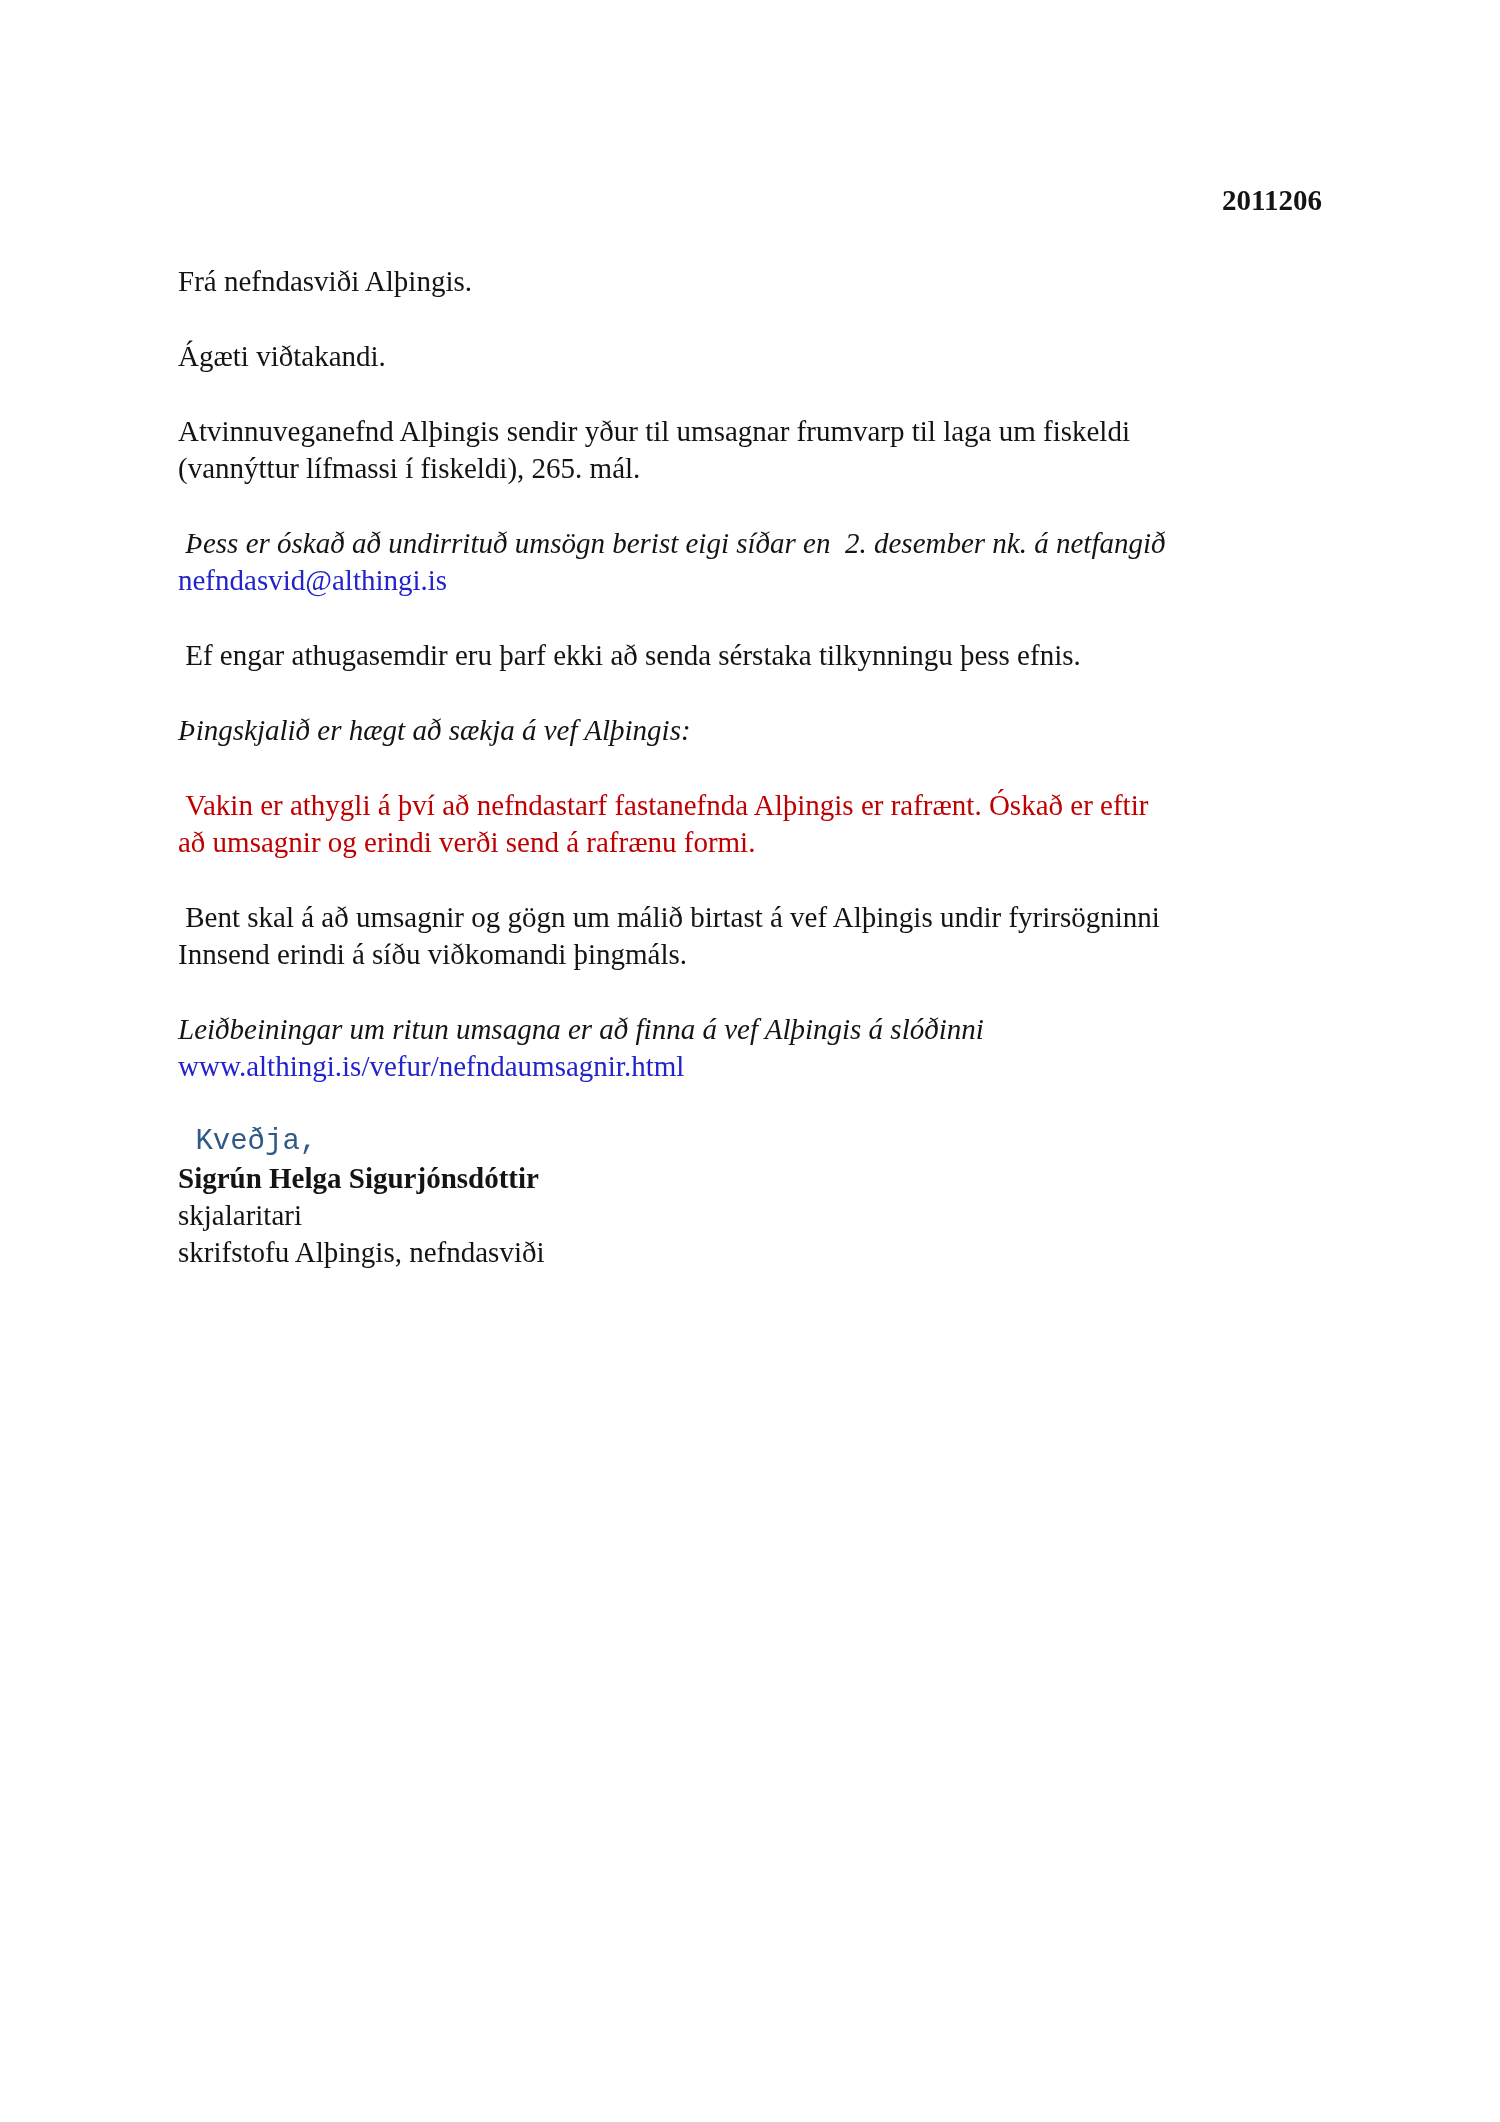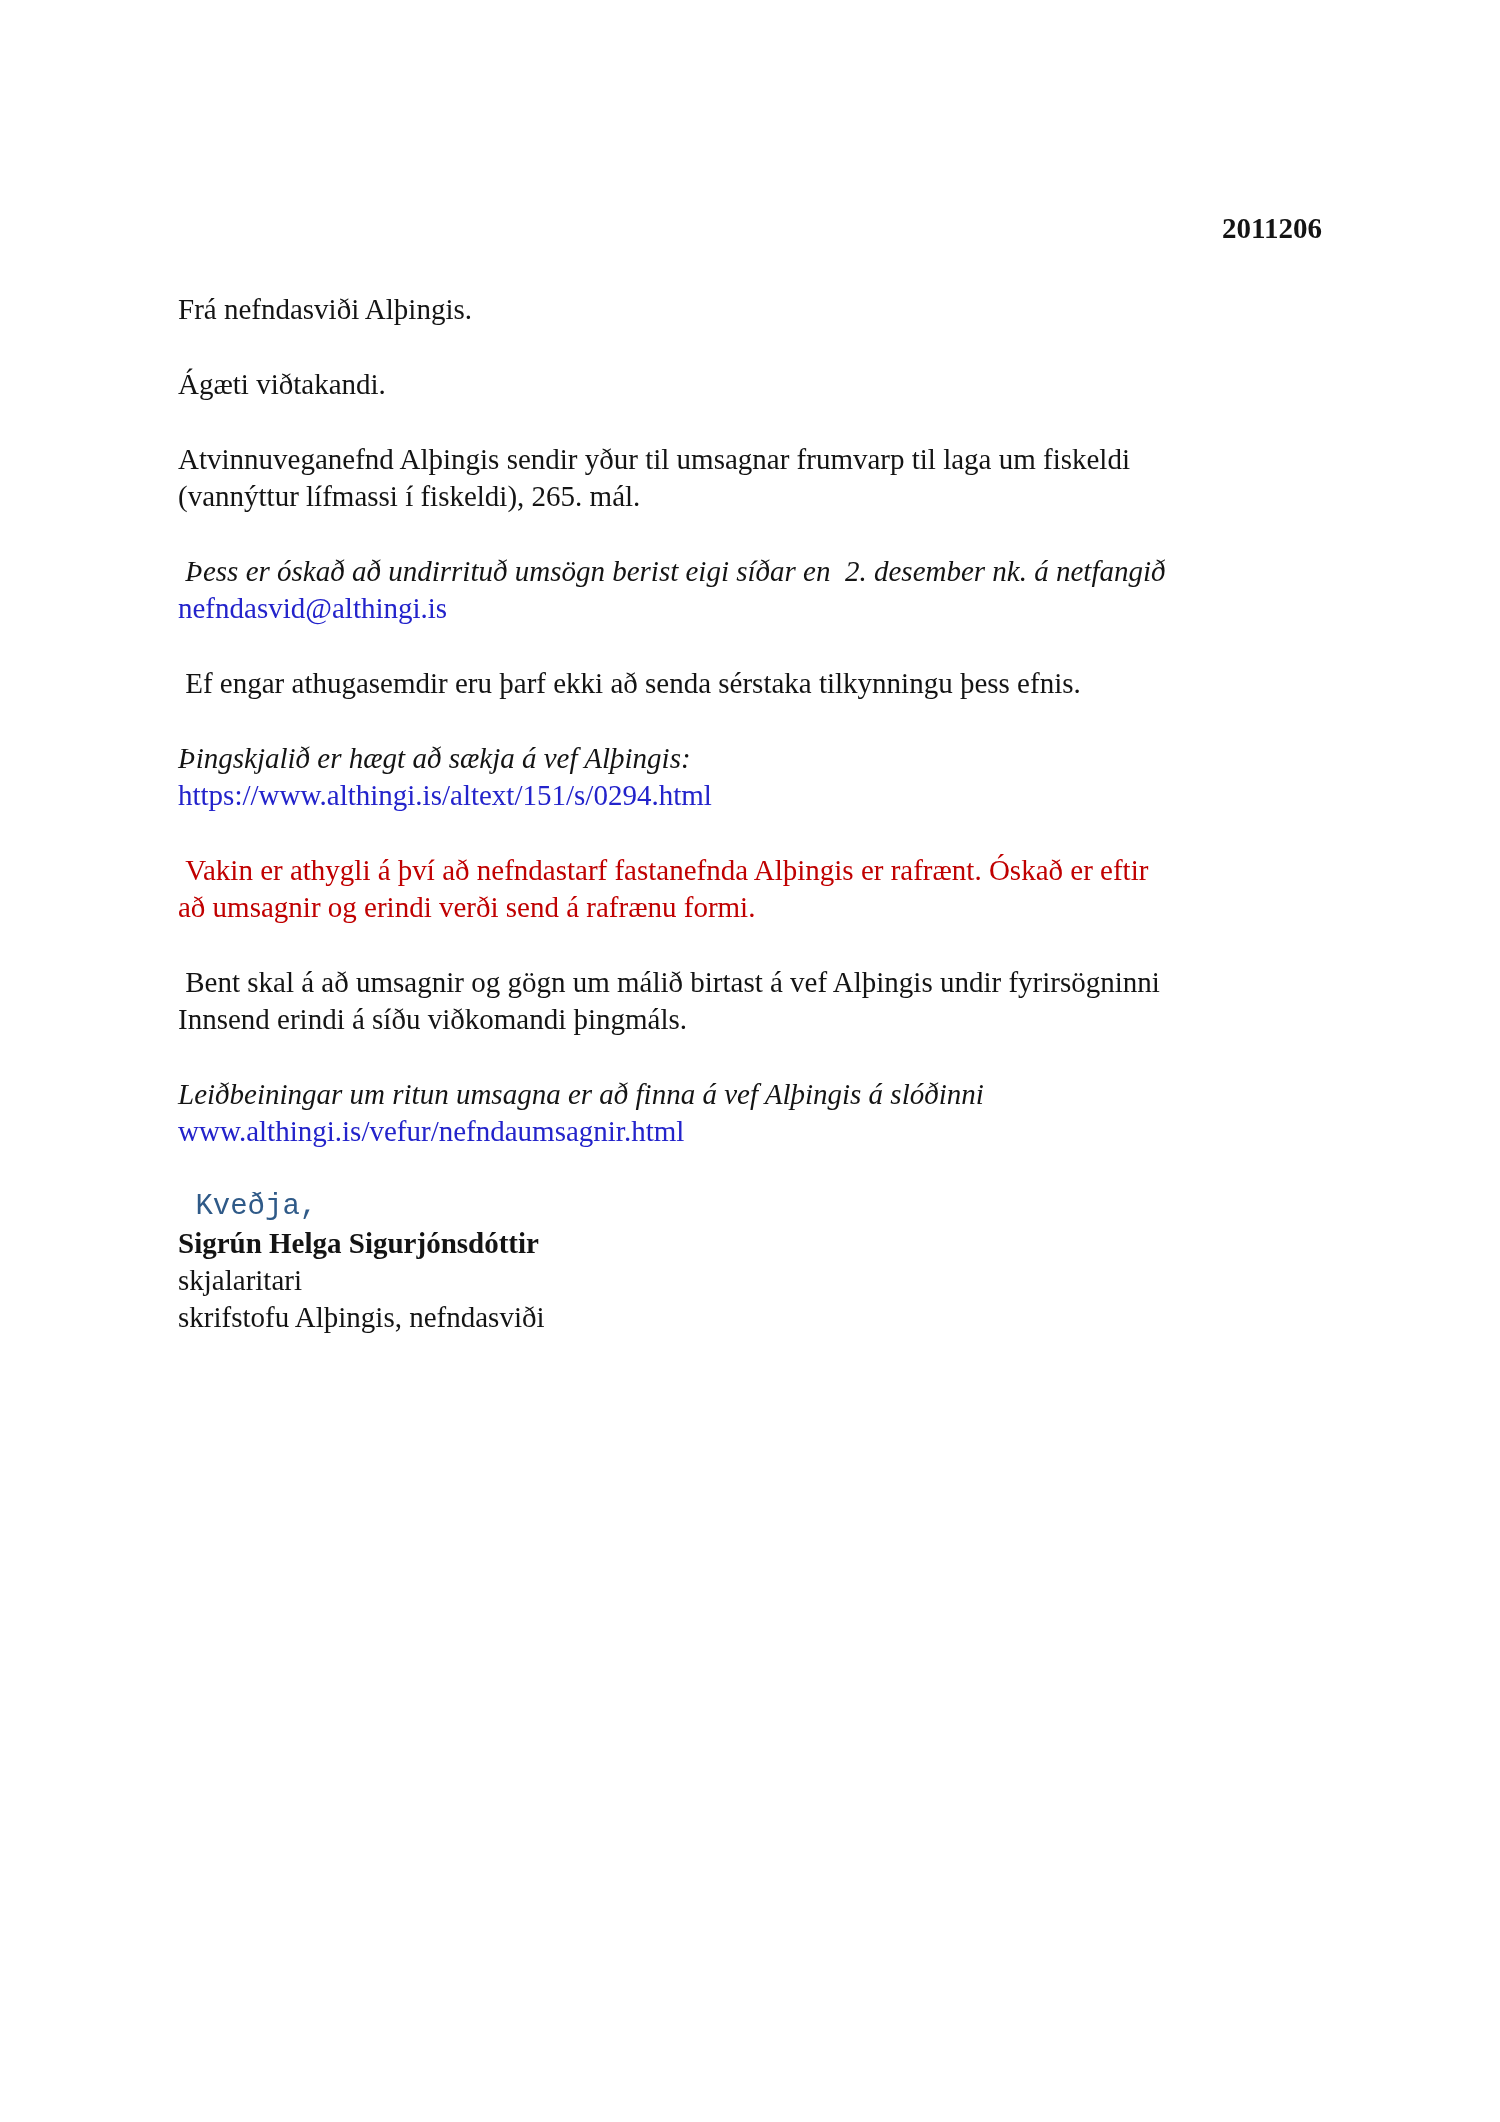--- a/index.html
+++ b/index.html
@@ -11,21 +11,21 @@
   html,body{margin:0;padding:0;}
   body{
     width:1500px;
     height:2122px;
     background:#ffffff;
     font-family:"Liberation Serif","DejaVu Serif",serif;
     font-size:29px;
     line-height:37px;
     color:var(--text);
   }
-  .page{box-sizing:border-box;width:1500px;padding:182px 178px 0 178px;margin-top:28px;}
+  .page{box-sizing:border-box;width:1500px;padding:182px 178px 0 178px;}
   .doc-number{text-align:right;font-weight:700;margin:0 0 44px 0;}
   .para{margin:0 0 38px 0;white-space:pre-wrap;}
   .para.composite{white-space:normal;}
   .pline{display:block;white-space:pre-wrap;font-style:italic;}
   a.link{color:var(--link);cursor:pointer;}
   .notice{color:var(--notice);}
   .signature{margin-top:26px;}
   .sig-line{white-space:pre-wrap;}
   .closing{color:var(--closing);font-family:Liberation Mono, monospace;}
   .sig-name{font-weight:700;}
@@ -42,21 +42,21 @@
 
   <p class="para">Ágæti viðtakandi.</p>
 
   <p class="para">Atvinnuveganefnd Alþingis sendir yður til umsagnar frumvarp til laga um fiskeldi
 (vannýttur lífmassi í fiskeldi), 265. mál.</p>
 
   <p class="para composite"><span class="pline"> Þess er óskað að undirrituð umsögn berist eigi síðar en  2. desember nk. á netfangið</span><a class="link">nefndasvid@althingi.is</a></p>
 
   <p class="para"> Ef engar athugasemdir eru þarf ekki að senda sérstaka tilkynningu þess efnis.</p>
 
-  <p class="para composite"><span class="pline">Þingskjalið er hægt að sækja á vef Alþingis:</span><a class="link">https://www.althingi.is/altext/151/s/0294.html</a></p>
+  <p class="para composite"><span class="pline">Þingskjalið er hægt að sækja á vef Alþingis:</span></p>
 
   <p class="para notice"> Vakin er athygli á því að nefndastarf fastanefnda Alþingis er rafrænt. Óskað er eftir
 að umsagnir og erindi verði send á rafrænu formi.</p>
 
   <p class="para"> Bent skal á að umsagnir og gögn um málið birtast á vef Alþingis undir fyrirsögninni
 Innsend erindi á síðu viðkomandi þingmáls.</p>
 
   <p class="para composite"><span class="pline">Leiðbeiningar um ritun umsagna er að finna á vef Alþingis á slóðinni</span><a class="link">www.althingi.is/vefur/nefndaumsagnir.html</a></p>
 
   <div class="signature">

